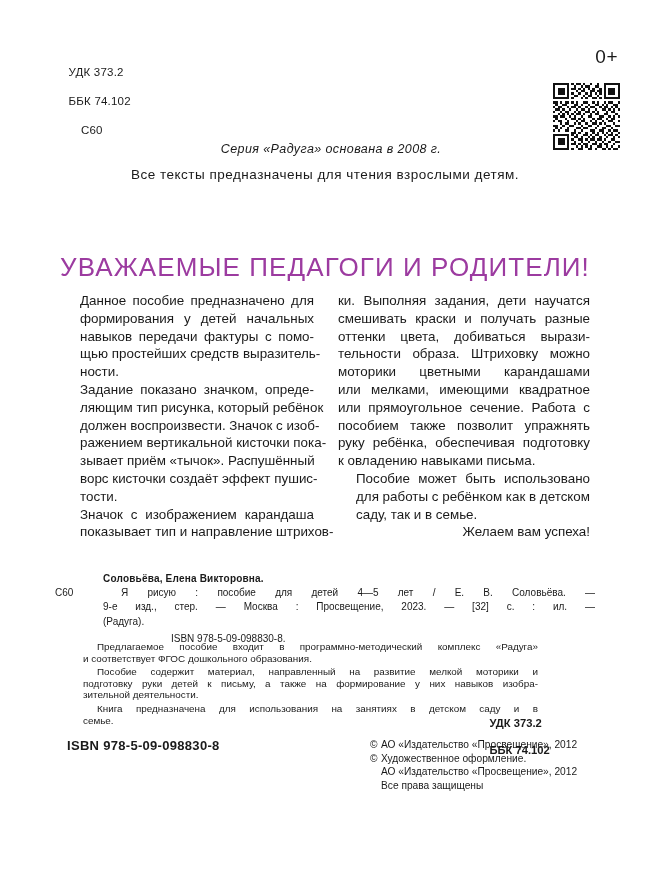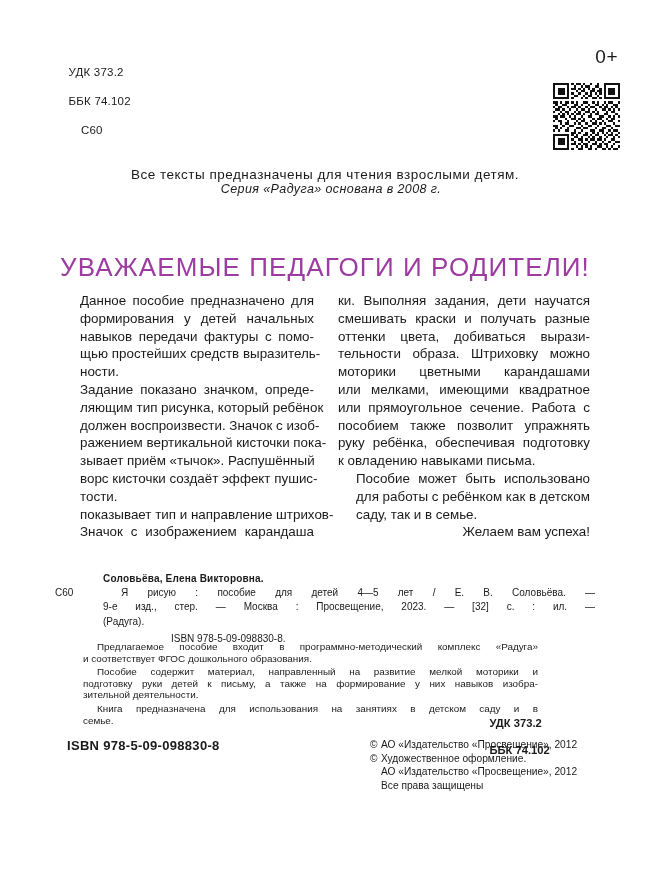--- a/index.html
+++ b/index.html
@@ -58,21 +58,20 @@
   
   .series-line {
     position: absolute;
     left: 12px;
     right: 0;
     top: 142px;
     text-align: center;
     font-style: italic;
     font-size: 12.5px;
     letter-spacing: 0.4px;
-    margin-top: 40px;
   }
   .audience-line {
     position: absolute;
     left: 0;
     right: 0;
     top: 167px;
     text-align: center;
     font-size: 13.5px;
     letter-spacing: 0.5px;
   }
@@ -506,22 +505,22 @@
       <p class="indent">
         <span class="ln">Задание показано значком, опреде-</span>
         <span class="ln">ляющим тип рисунка, который ребёнок</span>
         <span class="ln">должен воспроизвести. Значок с изоб-</span>
         <span class="ln">ражением вертикальной кисточки пока-</span>
         <span class="ln">зывает приём «тычок». Распушённый</span>
         <span class="ln">ворс кисточки создаёт эффект пушис-</span>
         <span class="ln last">тости.</span>
       </p>
       <p class="indent">
+        <span class="ln">Значок с изображением карандаша</span>
         <span class="ln last">показывает тип и направление штрихов-</span>
-        <span class="ln">Значок с изображением карандаша</span>
       </p>
     </div>
 
     <div class="col">
       <p>
         <span class="ln">ки. Выполняя задания, дети научатся</span>
         <span class="ln">смешивать краски и получать разные</span>
         <span class="ln">оттенки цвета, добиваться вырази-</span>
         <span class="ln">тельности образа. Штриховку можно</span>
         <span class="ln">моторики цветными карандашами</span>

